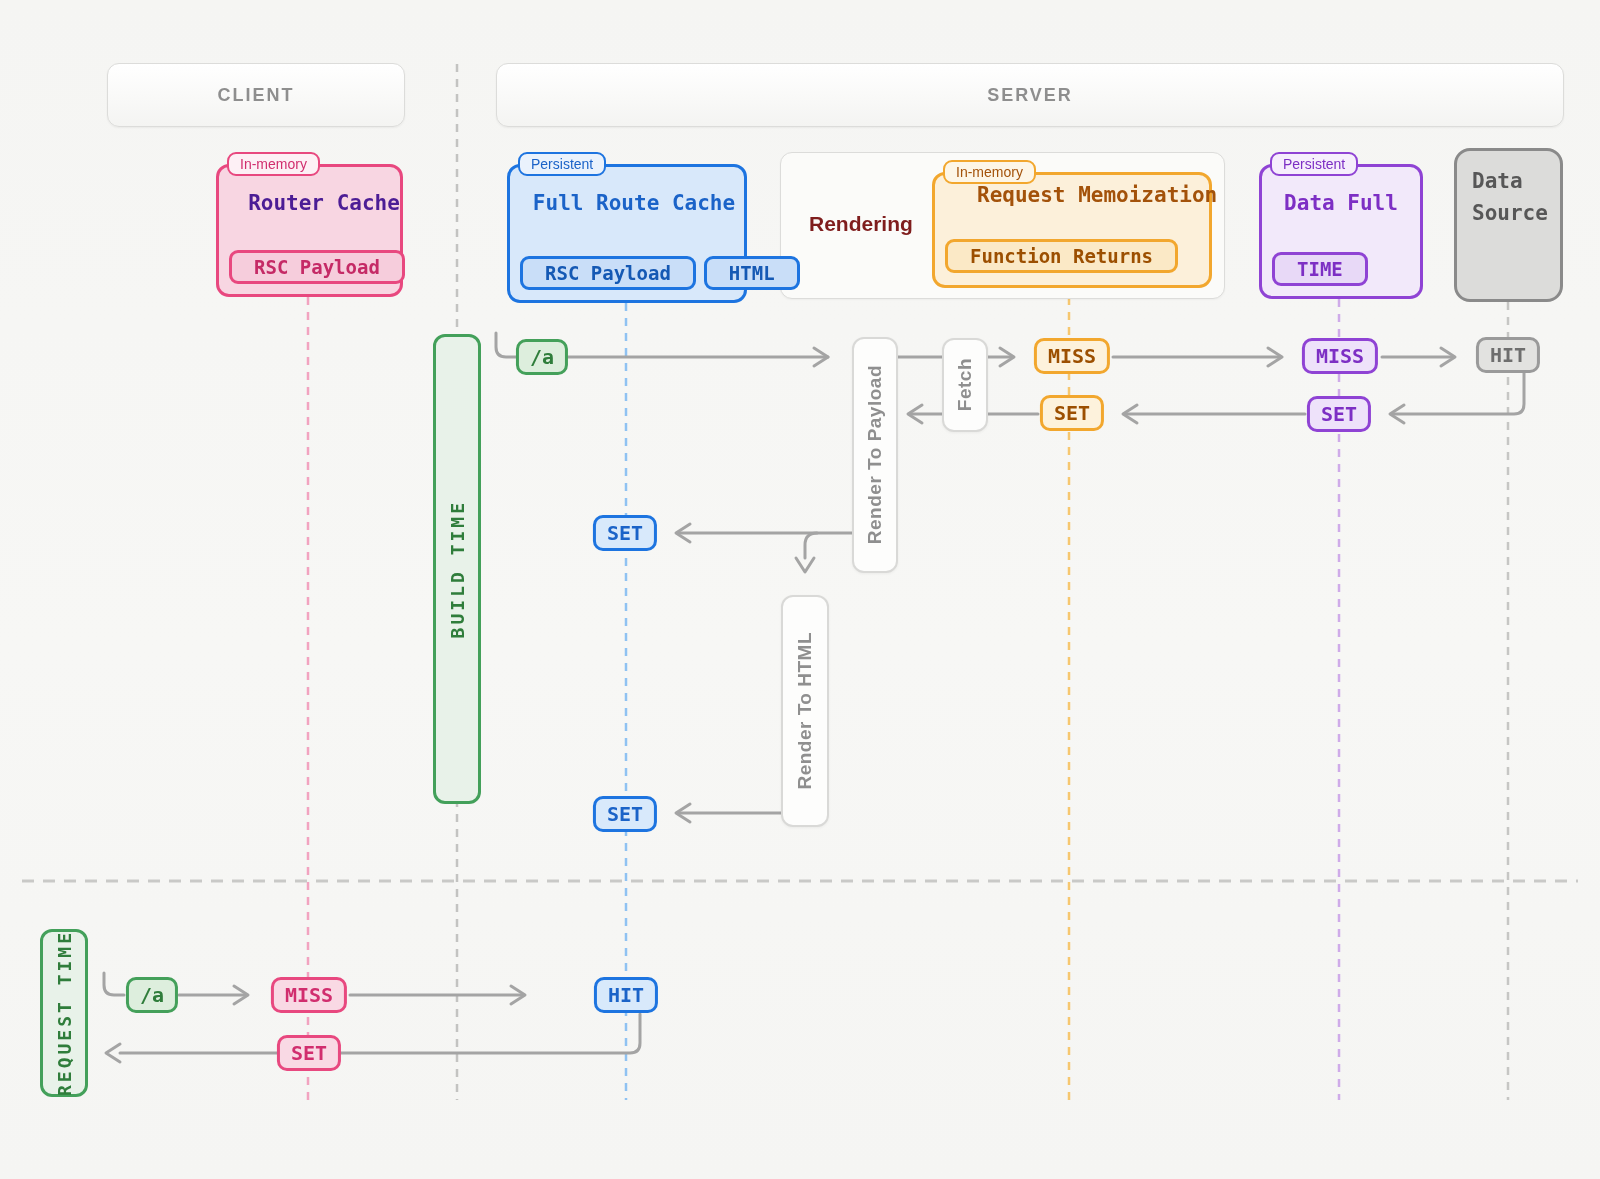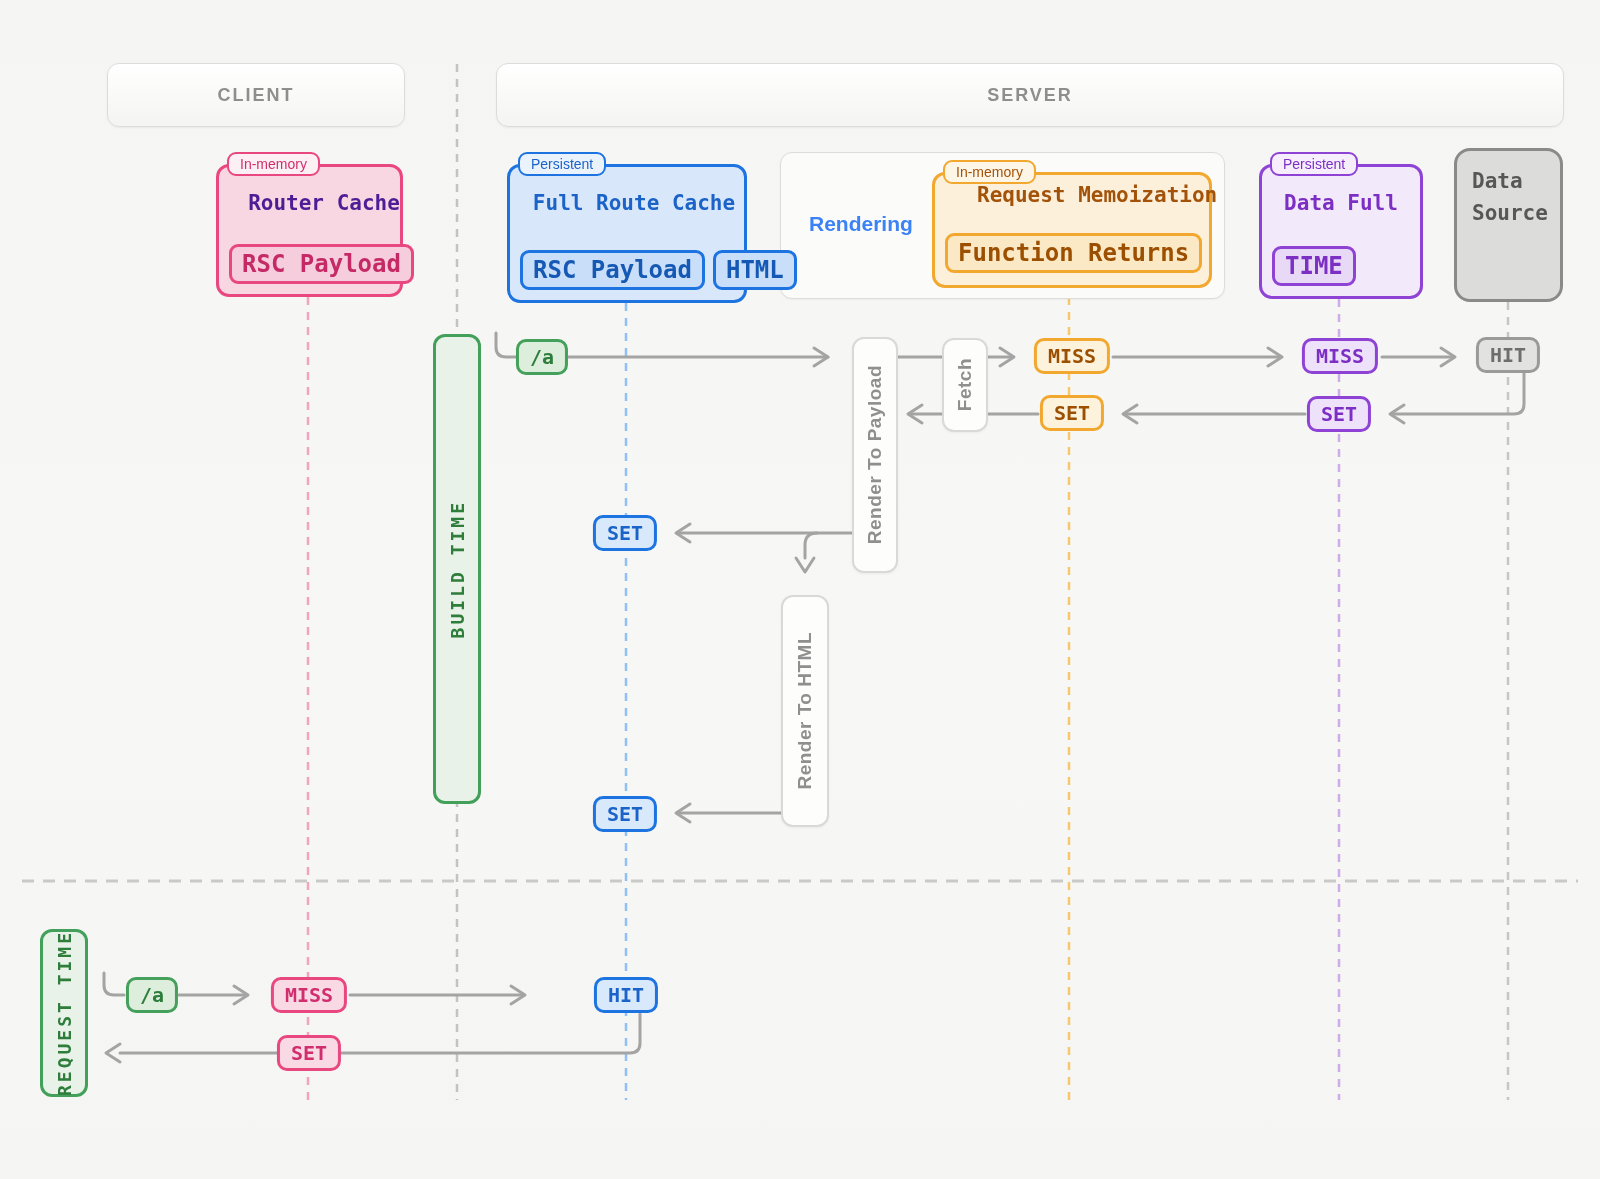--- a/index.html
+++ b/index.html
@@ -22,22 +22,22 @@
   .cache .title{
     position:absolute;left:0;right:0;top:24px;text-align:center;
     font-family:"DejaVu Sans Mono",monospace;font-weight:bold;font-size:21px;white-space:nowrap;
   }
   .tag{
     position:absolute;top:-15px;left:8px;padding:2px 11px;border-radius:9px;border:2.5px solid;
     font-size:14px;font-weight:500;white-space:nowrap;z-index:3;
   }
   .chiprow{position:absolute;left:10px;bottom:10px;display:flex;gap:8px;}
   .mchip{
-    border:3px solid;border-radius:9px;padding:3px 10px;white-space:nowrap;
-    font-family:"DejaVu Sans Mono",monospace;font-weight:bold;font-size:24px;
+    border:3px solid;border-radius:9px;padding:3px 22px;white-space:nowrap;
+    font-family:"DejaVu Sans Mono",monospace;font-weight:bold;font-size:19px;
   }
   .pink.cache{background:#f8d6e2;border-color:#e8487f;}
   .pink .title{color:#4c1d95;margin-left:29px;}
   .pink .tag{background:#fdf0f5;border-color:#e8487f;color:#d12e6e;}
   .pink .mchip{background:#f6cddc;border-color:#e8487f;color:#c52a66;}
   .blue.cache{background:#d8e8fa;border-color:#1d74e0;}
   .blue .title{color:#1b63c8;margin-left:14px;}
   .blue .tag{background:#eaf2fc;border-color:#1d74e0;color:#1b63c8;}
   .blue .mchip{background:#c9def8;border-color:#1d74e0;color:#1559b4;}
   .orange.cache{background:#fcf0da;border-color:#f2a72e;}
@@ -53,21 +53,21 @@
     position:absolute;left:15px;top:14px;color:#575757;line-height:32px;
     font-family:"DejaVu Sans Mono",monospace;font-weight:bold;font-size:21px;
   }
   
   .rendering{
     position:absolute;z-index:1;border:1.5px solid #dcdcda;border-radius:12px;background:#fbfbf9;
     box-shadow:0 1px 2px rgba(0,0,0,.04);
   }
   .rendering .rlabel{
     position:absolute;left:28px;top:0;bottom:4px;display:flex;align-items:center;
-    color:#3b82f6;font-weight:bold;font-size:21px;
+    color:#7f1d1d;font-weight:bold;font-size:21px;
   }
   
   .vbox{position:absolute;z-index:2;border-radius:12px;box-sizing:border-box;
     display:flex;align-items:center;justify-content:center;}
   .vtext{writing-mode:vertical-rl;transform:rotate(180deg);white-space:nowrap;}
   .lane{background:#e8f2e9;border:3px solid #43a05a;}
   .lane .vtext{color:#2f7d3b;font-family:"DejaVu Sans Mono",monospace;font-weight:bold;font-size:18px;letter-spacing:3px;}
   .proc{background:#fdfdfc;border:2px solid #d9d9d7;box-shadow:0 1px 3px rgba(0,0,0,.05);z-index:2;}
   .proc .vtext{color:#8f8f8f;font-weight:bold;font-size:19px;letter-spacing:.5px;}
   

